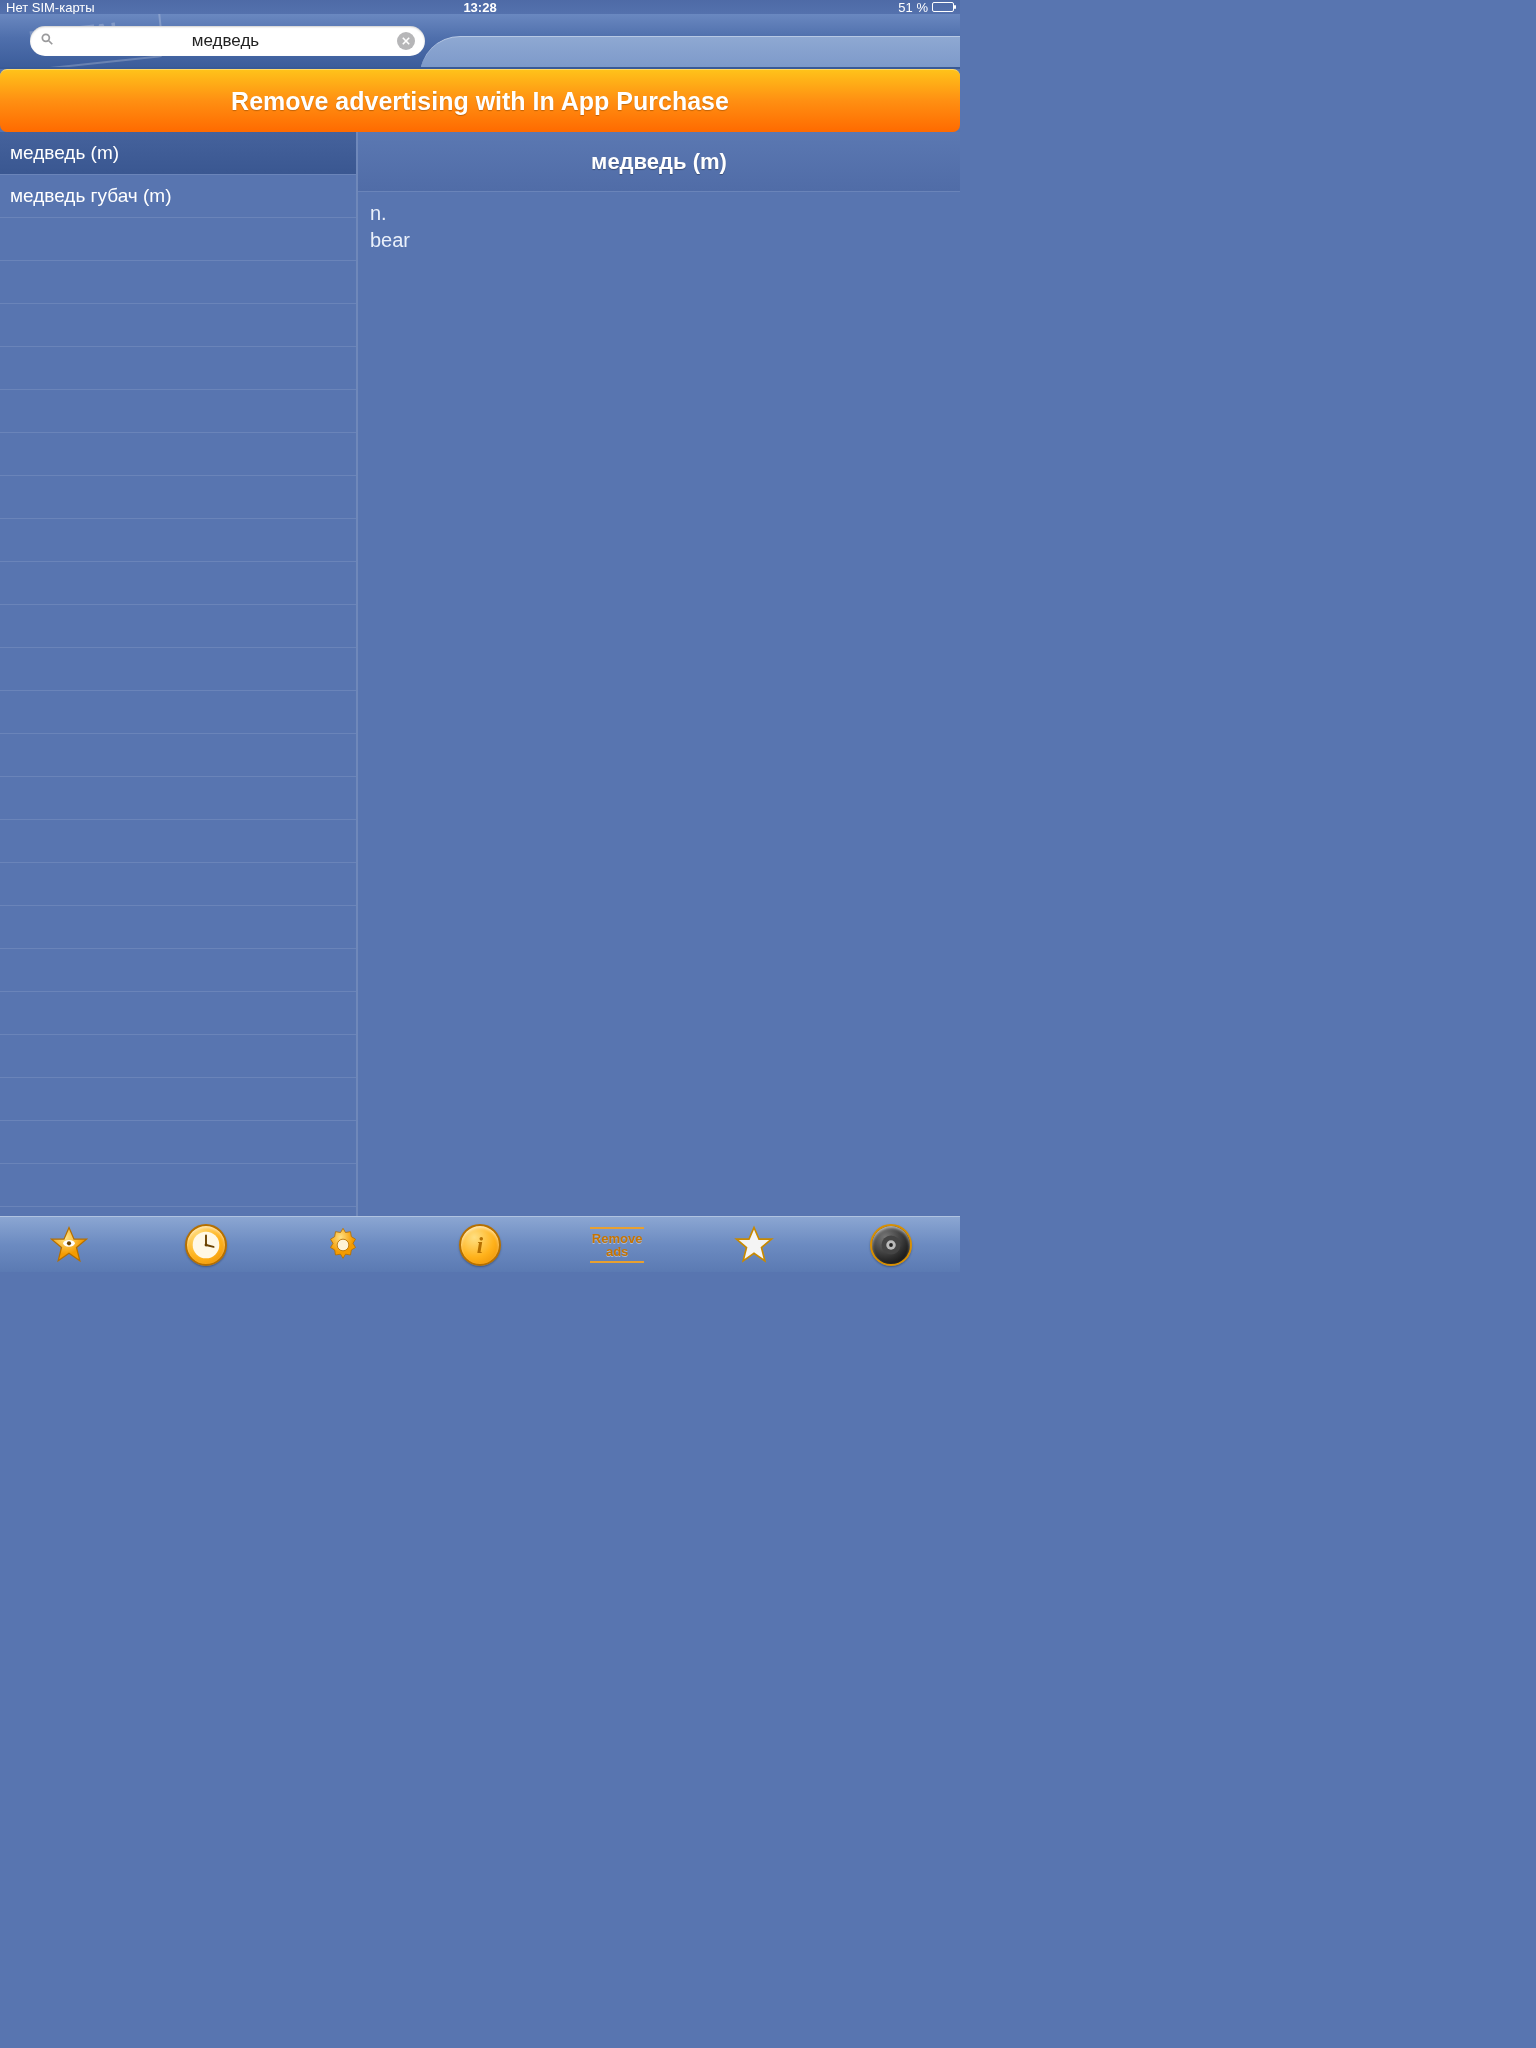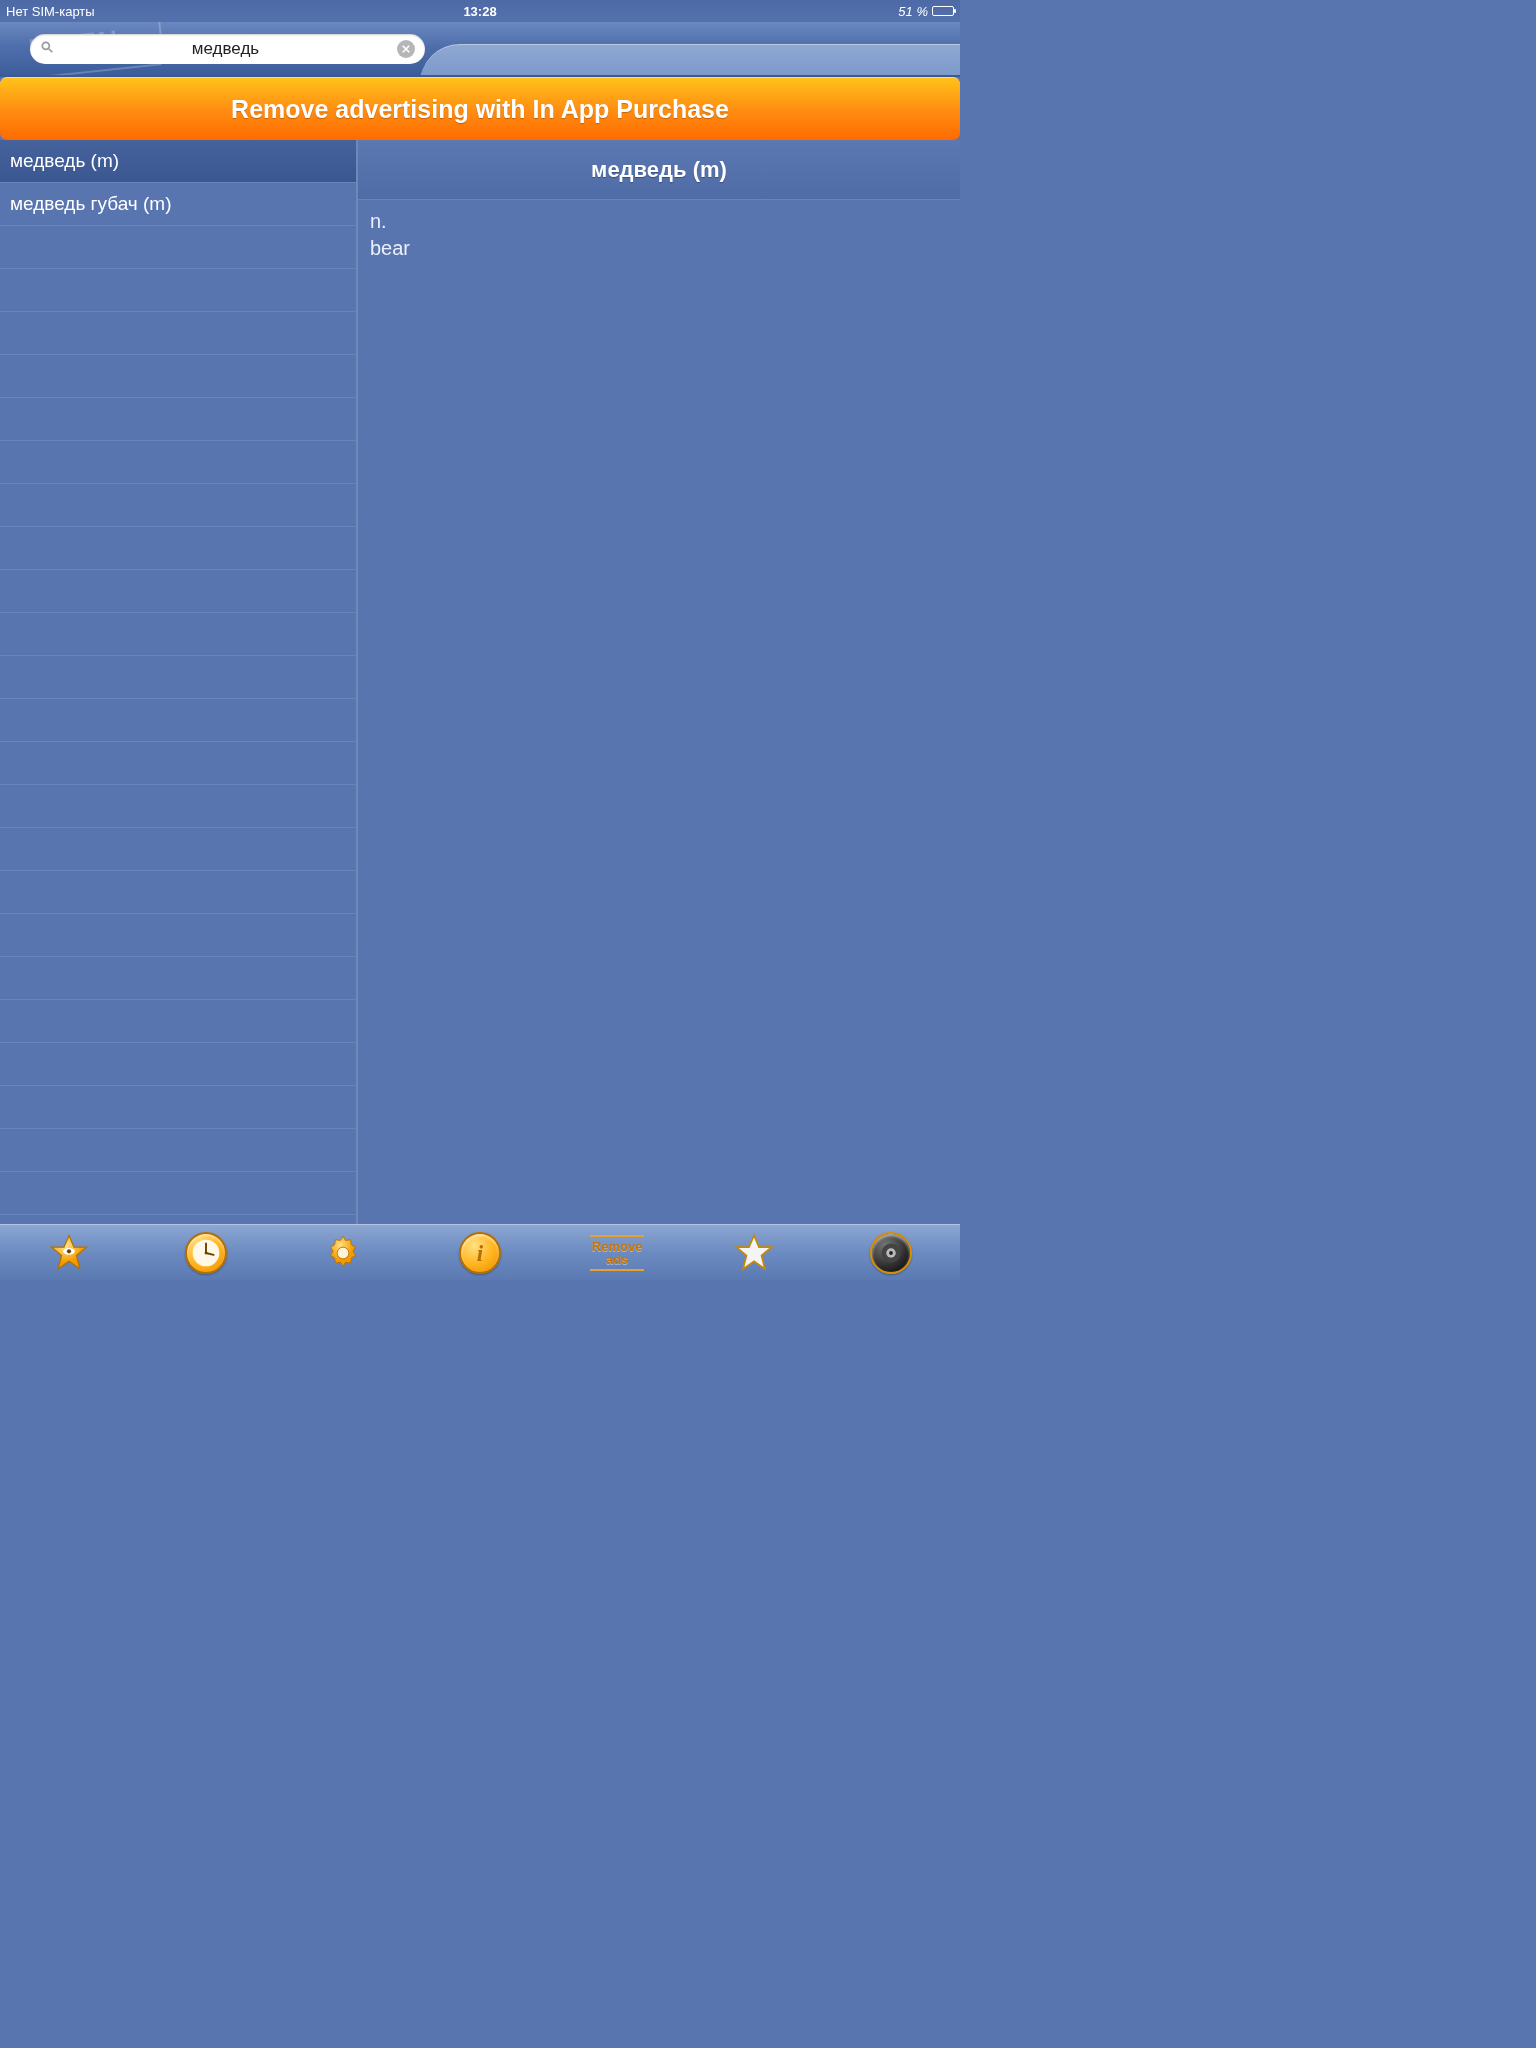--- a/index.html
+++ b/index.html
@@ -1,28 +1,28 @@
 <!DOCTYPE html>
 <html><head>
 <meta charset="utf-8">
 <style>
   * { box-sizing: border-box; margin: 0; padding: 0; }
   html, body { width: 960px; height: 1280px; font-family: -apple-system, Helvetica, Arial, sans-serif; overflow: hidden; background:#5875b0; }
   .statusbar {
-    height: 22px;
+    height: 14px;
     background: linear-gradient(#4e6aa6,#5471ad);
     color: #fff;
     font-size: 13px;
     display: flex;
     align-items: center;
     padding: 0 6px;
   }
   .statusbar .left { flex:1; text-align:left; }
   .statusbar .center { flex:1; text-align:center; font-weight:700; }
-  .statusbar .right { flex:1; text-align:right; display:flex; justify-content:flex-end; align-items:center; gap:4px;font-style:italic; }
+  .statusbar .right { flex:1; text-align:right; display:flex; justify-content:flex-end; align-items:center; gap:4px; }
   .battery-icon { width:22px; height:10px; border:1px solid #fff; border-radius:2px; position:relative; }
   .battery-icon::after { content:""; position:absolute; right:-3px; top:2px; width:2px; height:4px; background:#fff; border-radius:1px; }
   .battery-fill { background:#fff; height:100%; width:55%; }
 
   .searchbar {
     height: 55px;
     background: linear-gradient(#6a88c0 0%, #4f6fac 45%, #3c5d9b 100%);
     position: relative;
     border-bottom: 2px solid #395a96;
     overflow:hidden;

